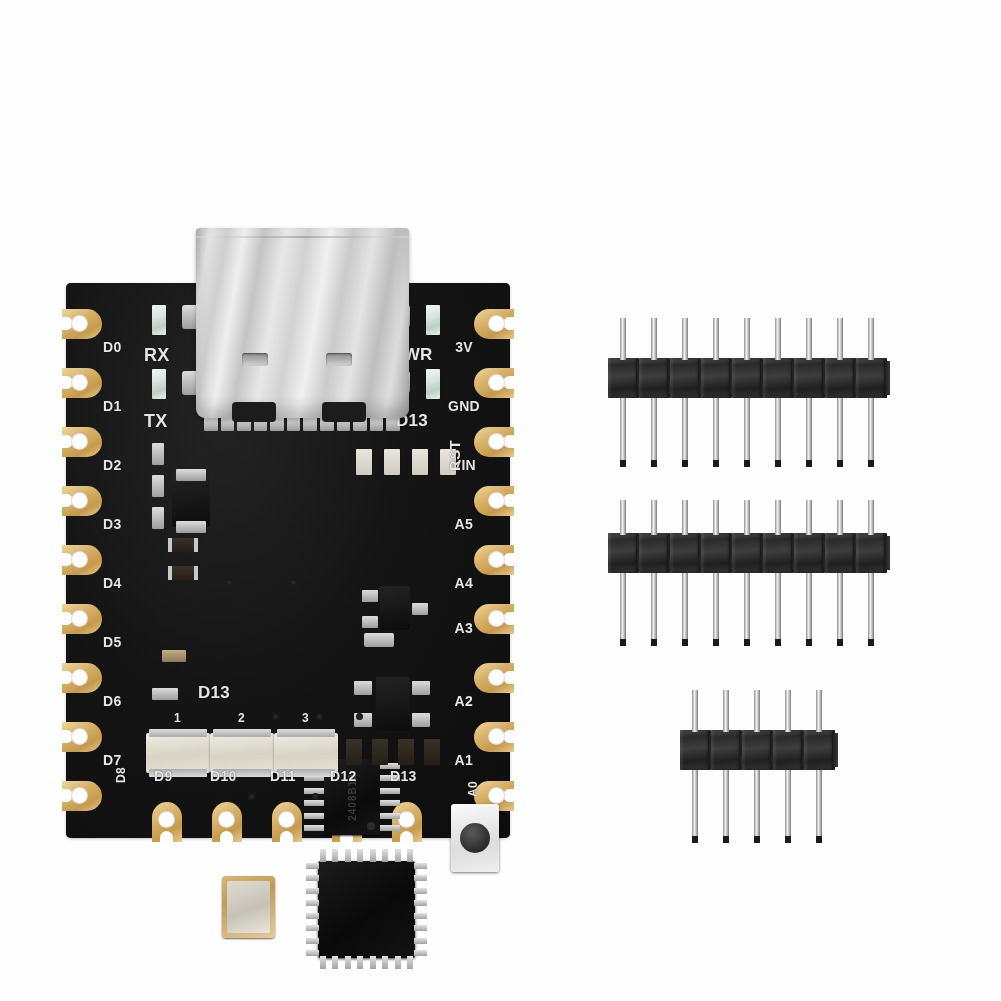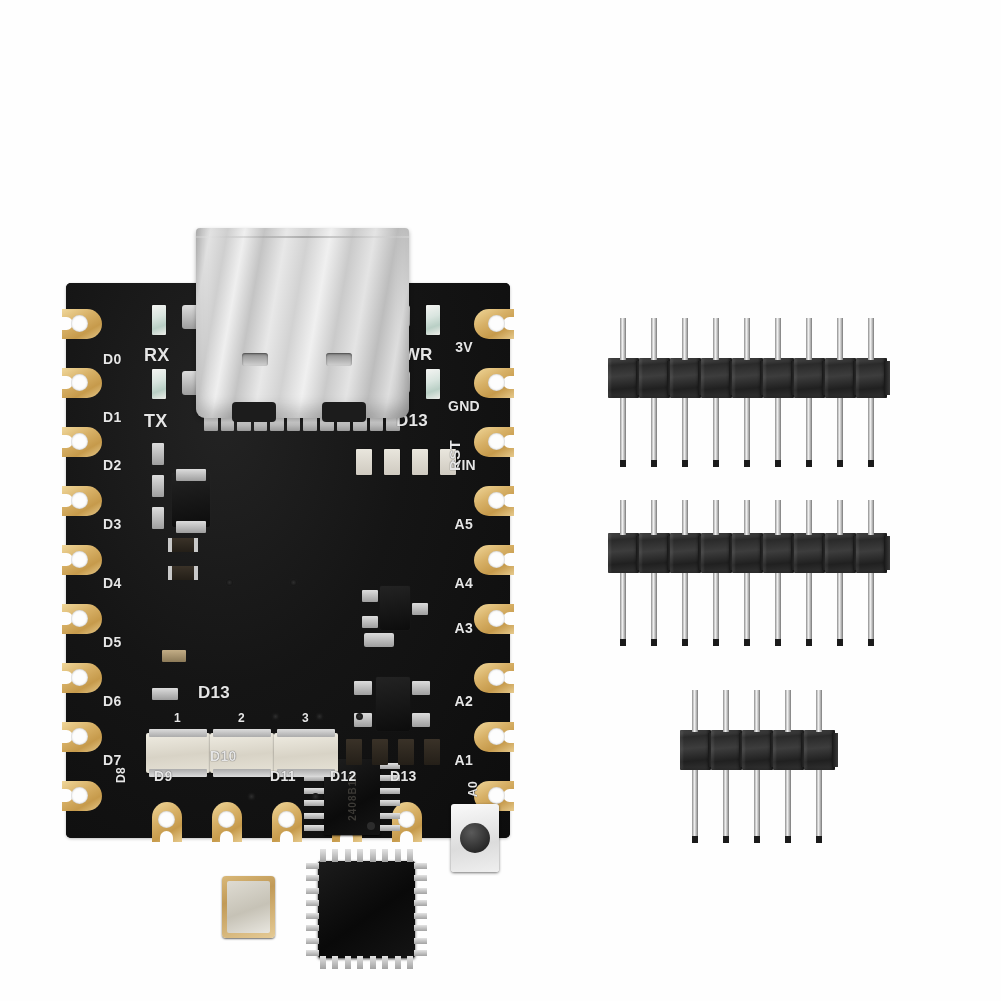--- a/index.html
+++ b/index.html
@@ -375,42 +375,42 @@
   <div class="cmp slv" style="left:86px;top:405px;width:26px;height:12px;"></div>
 
   <div class="via" style="left:182px;top:510px"></div>
   <div class="via" style="left:246px;top:510px"></div>
   <div class="via" style="left:160px;top:296px"></div>
   <div class="via" style="left:224px;top:296px"></div>
   <div class="via" style="left:206px;top:430px"></div>
   <div class="via" style="left:250px;top:430px"></div>
   <div class="via" style="left:290px;top:430px"></div>
 
-  <div class="silk lbl-side" style="left:37px;top:68px">D0</div>
-  <div class="silk lbl-side" style="left:37px;top:126px">D1</div>
+  <div class="silk lbl-side" style="left:37px;top:56px">D0</div>
+  <div class="silk lbl-side" style="left:37px;top:115px">D1</div>
   <div class="silk lbl-side" style="left:37px;top:174px">D2</div>
   <div class="silk lbl-side" style="left:37px;top:233px">D3</div>
   <div class="silk lbl-side" style="left:37px;top:292px">D4</div>
   <div class="silk lbl-side" style="left:37px;top:351px">D5</div>
   <div class="silk lbl-side" style="left:37px;top:410px">D6</div>
   <div class="silk lbl-side" style="left:37px;top:469px">D7</div>
   <div class="silk small" style="left:48px;top:500px;transform:rotate(-90deg);transform-origin:left top;">D8</div>
 
   <div class="silk lbl-side" style="right:37px;top:56px">3V</div>
   <div class="silk lbl-side" style="right:30px;top:115px">GND</div>
   <div class="silk lbl-side" style="right:34px;top:174px">VIN</div>
   <div class="silk lbl-side" style="right:37px;top:233px">A5</div>
   <div class="silk lbl-side" style="right:37px;top:292px">A4</div>
   <div class="silk lbl-side" style="right:37px;top:337px">A3</div>
   <div class="silk lbl-side" style="right:37px;top:410px">A2</div>
   <div class="silk lbl-side" style="right:37px;top:469px">A1</div>
   <div class="silk small" style="right:44px;top:498px;transform:rotate(-90deg);transform-origin:right top;">A0</div>
 
   <div class="silk lbl-bot" style="left:88px;top:485px">D9</div>
-  <div class="silk lbl-bot" style="left:144px;top:465px">D10</div>
+  <div class="silk lbl-bot" style="left:144px;top:485px">D10</div>
   <div class="silk lbl-bot" style="left:204px;top:485px">D11</div>
   <div class="silk lbl-bot" style="left:264px;top:485px">D12</div>
   <div class="silk lbl-bot" style="left:324px;top:485px">D13</div>
 
   <div class="silk" style="left:78px;top:62px;font-size:18px">RX</div>
   <div class="silk" style="left:78px;top:128px;font-size:18px">TX</div>
   <div class="silk" style="left:326px;top:62px;font-size:17px">PWR</div>
   <div class="silk" style="left:330px;top:128px;font-size:17px">D13</div>
 
   <div class="silk" style="left:380px;top:188px;font-size:15px;transform:rotate(-90deg);transform-origin:left top;">RST</div>

